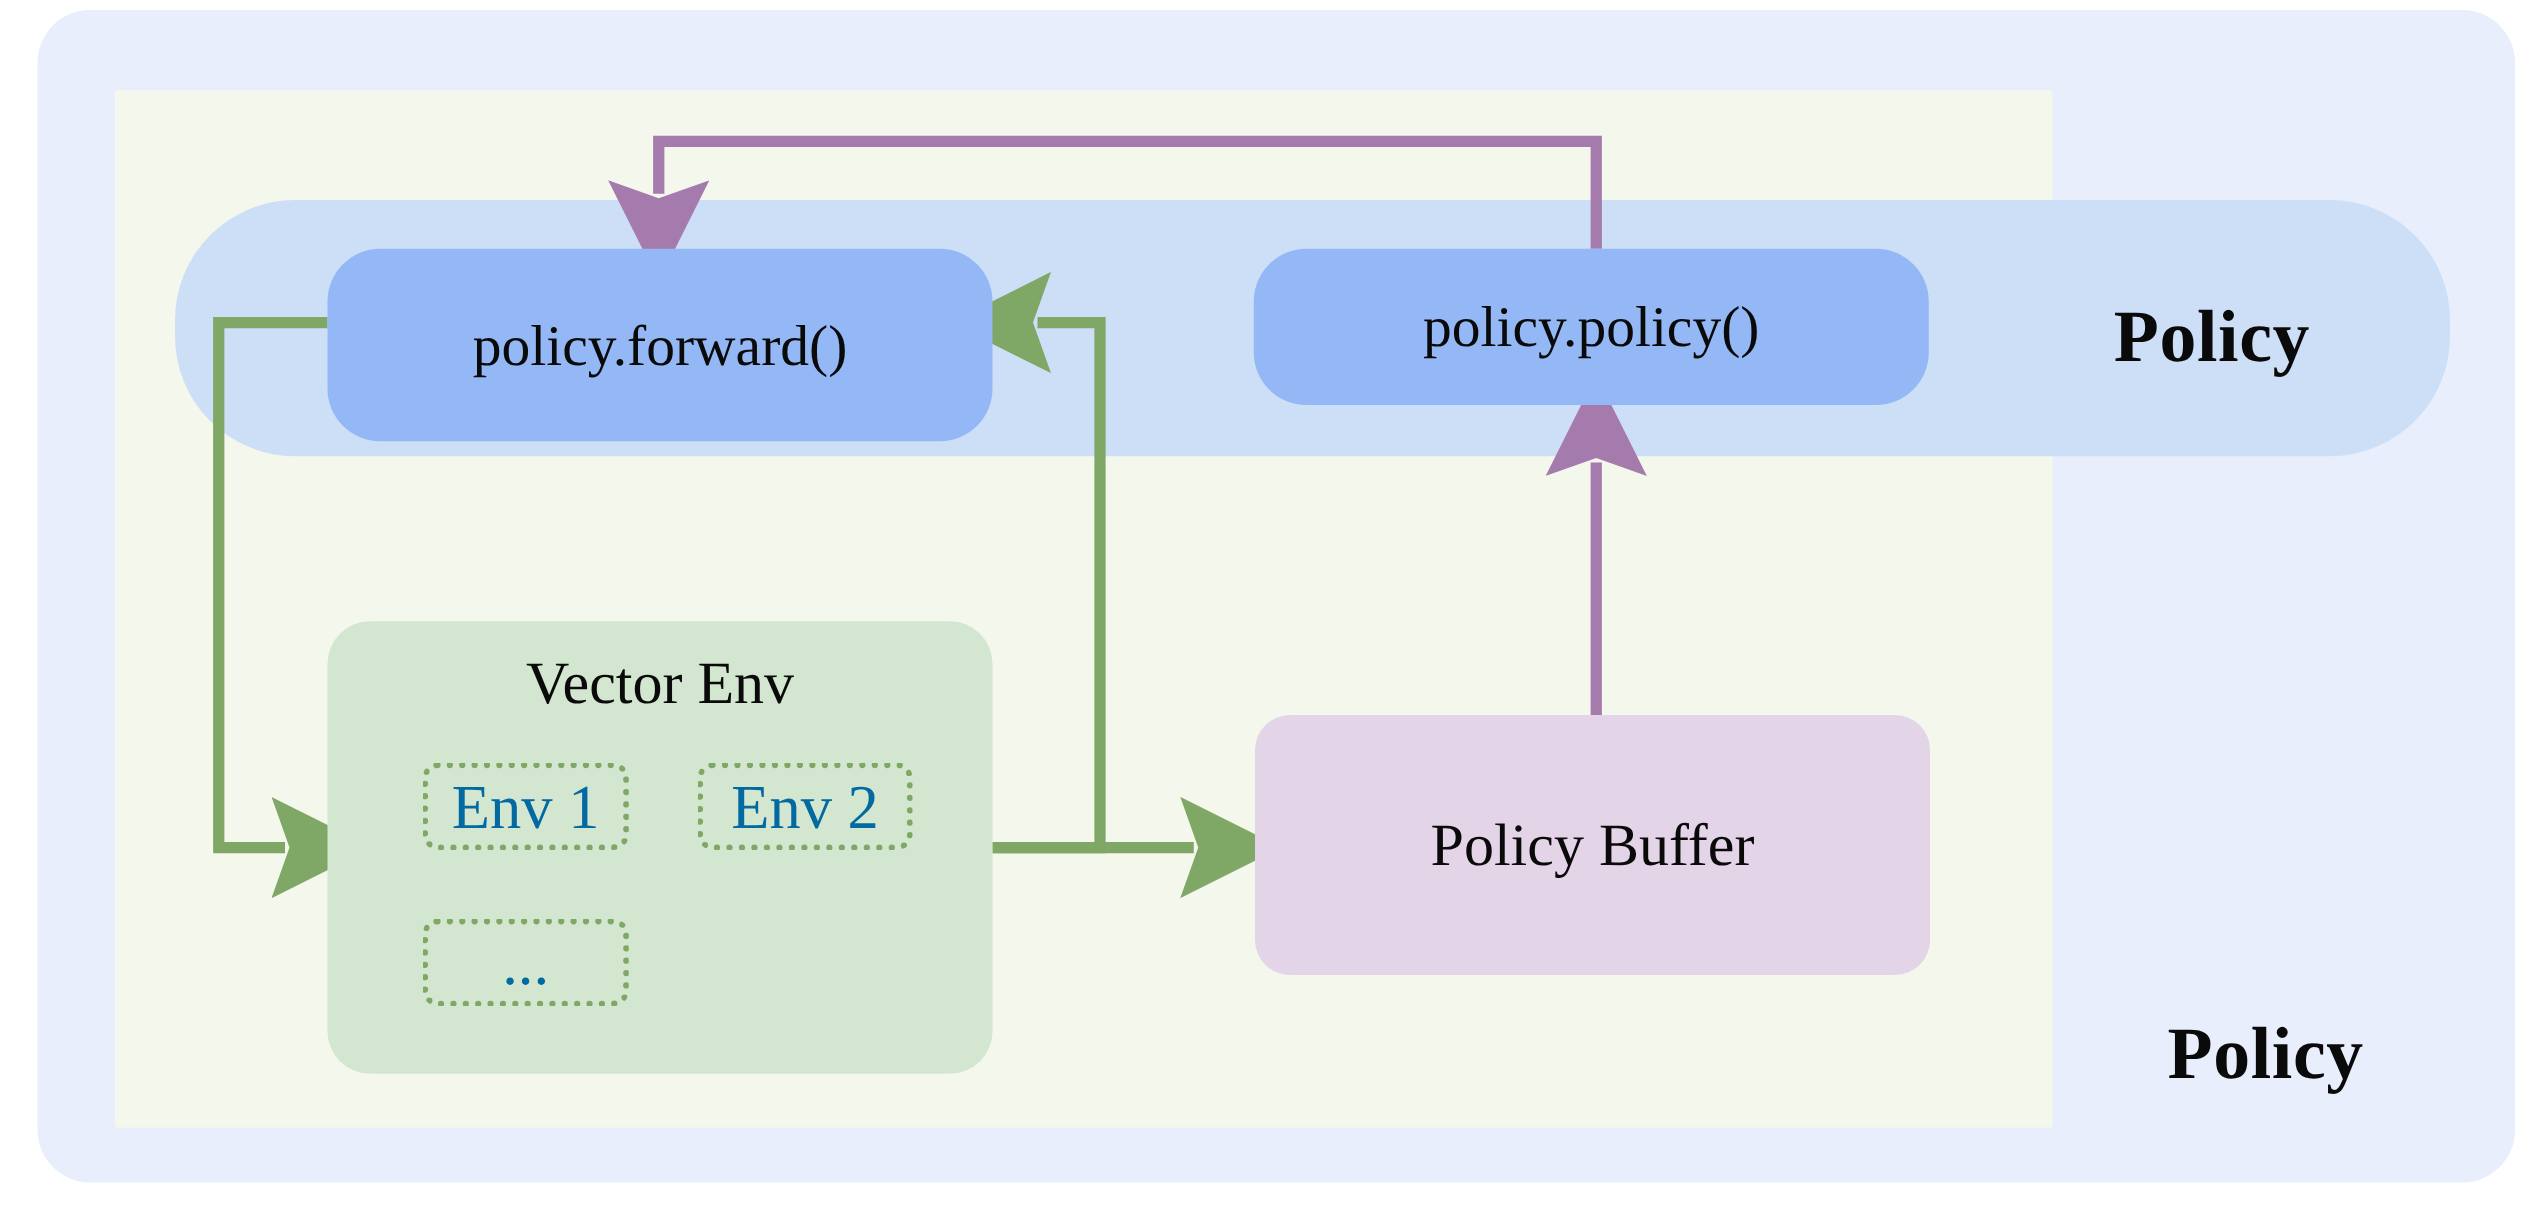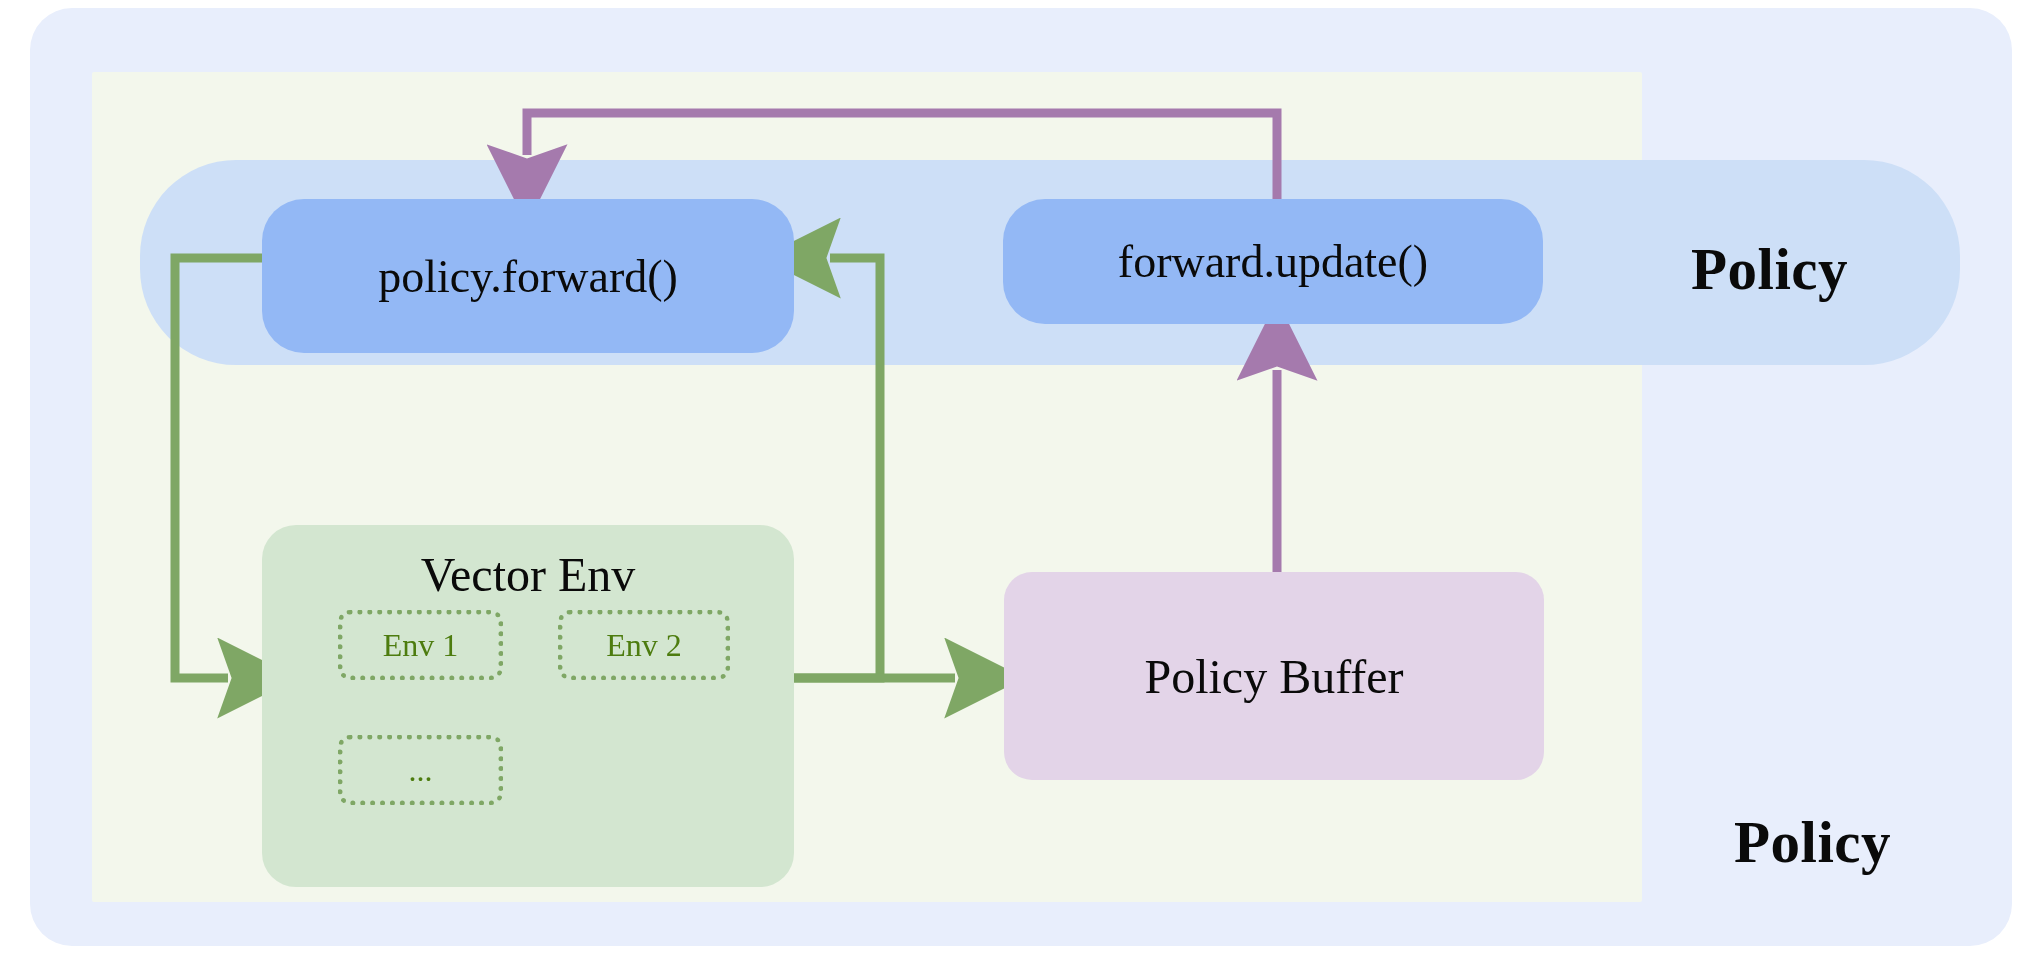--- a/index.html
+++ b/index.html
@@ -85,40 +85,39 @@
 
   
   .venv-box {
     position: absolute;
     left: 262px;
     top: 497px;
     width: 532px;
     height: 362px;
     background: #d3e6d0;
     border-radius: 34px;
-    margin-top: 28px;
   }
   .venv-title {
     position: absolute;
     left: 0;
     top: 22px;
     width: 100%;
     text-align: center;
     font-size: 48px;
     color: #0a0a0a;
   }
   .env-cell {
     position: absolute;
     border: 5px dotted #7fa765;
     border-radius: 12px;
     display: flex;
     align-items: center;
     justify-content: center;
-    font-size: 32px;
-    color: #4d7c0f;
+    font-size: 50px;
+    color: #0369a1;
     box-sizing: border-box;
   }
   .env-1 { left: 338px; top: 610px; width: 165px; height: 70px; }
   .env-2 { left: 558px; top: 610px; width: 172px; height: 70px; }
   .env-3 { left: 338px; top: 735px; width: 165px; height: 70px; }
   .env-4 { left: 542px; top: 735px; width: 172px; height: 70px; }
 
   
   .buffer-box {
     position: absolute;
@@ -183,21 +182,21 @@
       <path d="M794,678 L880,678 L880,258 L830,258" fill="none" stroke="#7fa765" stroke-width="9" marker-end="url(#arrow-green-l)"></path>
     </g>
 
     <g>
       <path d="M794,678 L955,678" fill="none" stroke="#7fa765" stroke-width="9" marker-end="url(#arrow-green-r)"></path>
     </g>
   </svg>
 
   <div class="pill pill-forward">policy.forward()</div>
 
-  <div class="pill pill-update">forward.update()</div>
+  <div class="pill pill-update">policy.policy()</div>
 
   <div class="venv-box">
     <div class="venv-title">Vector Env</div>
   </div>
   <div class="env-cell env-1">Env 1</div>
   <div class="env-cell env-2">Env 2</div>
   <div class="env-cell env-3">...</div>
 
   <div class="buffer-box">Policy Buffer</div>
 

